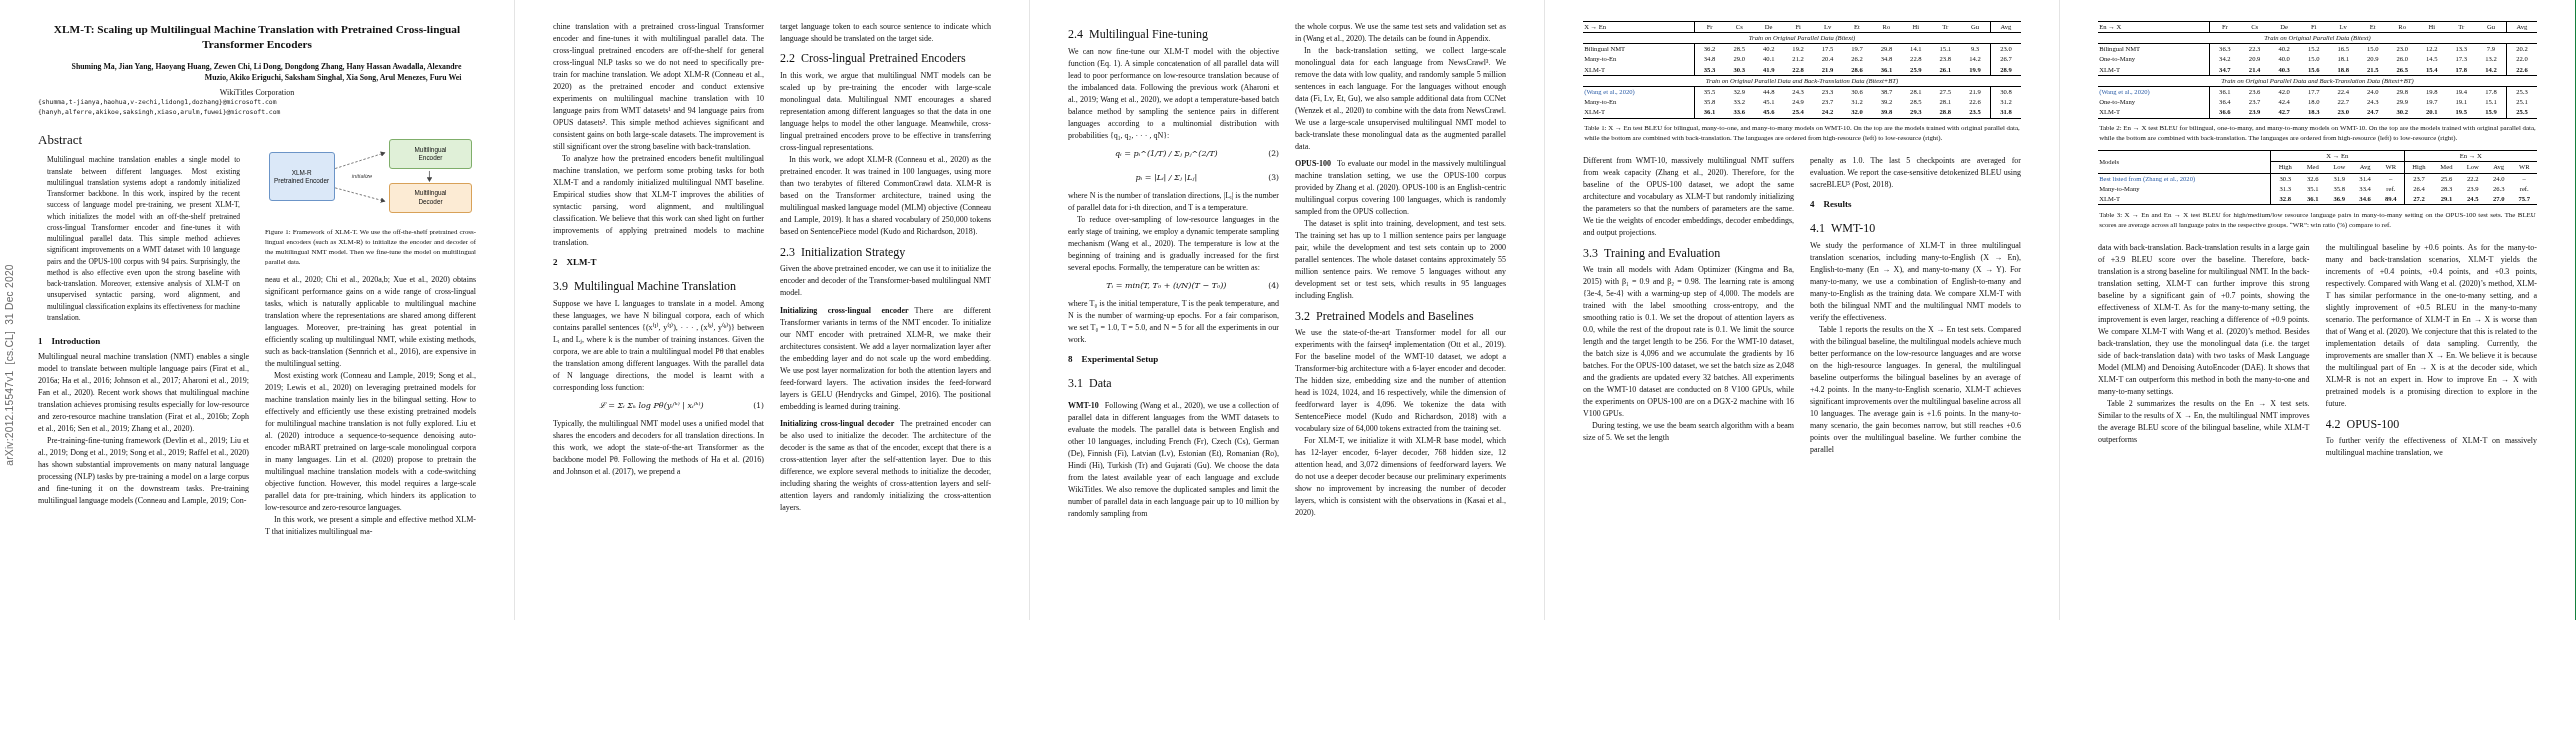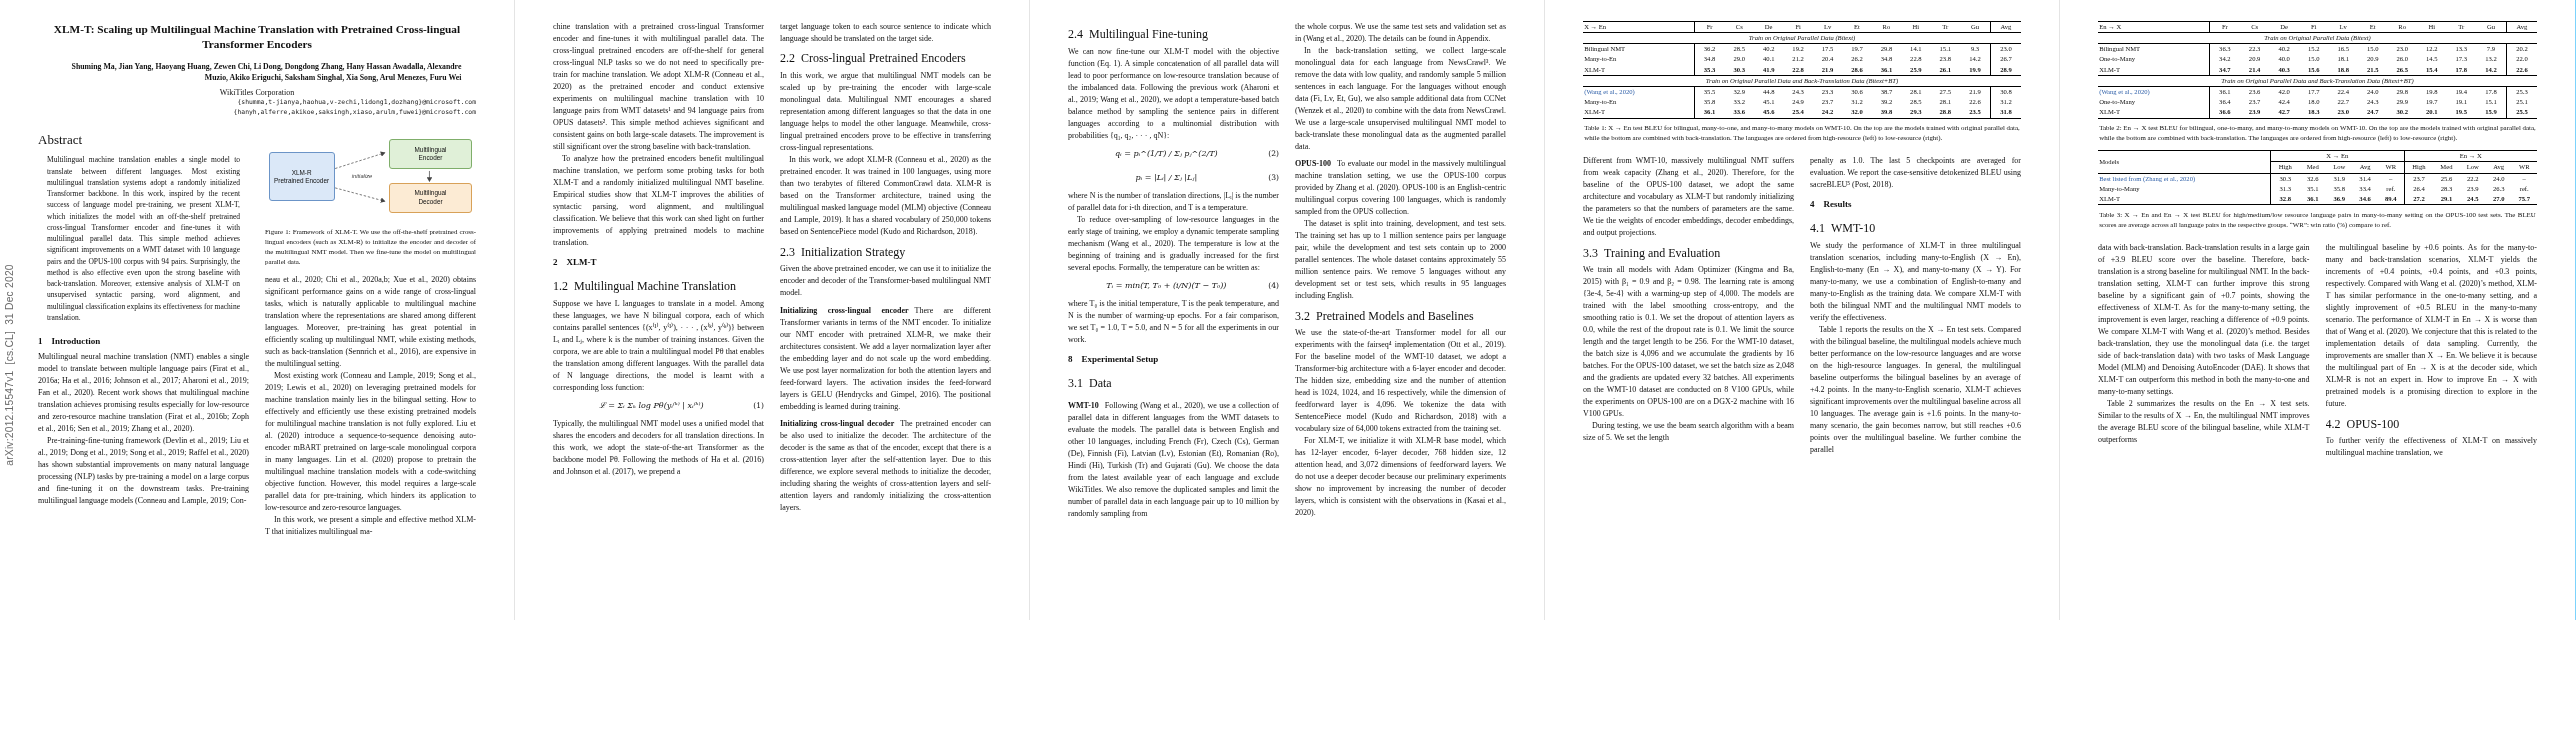--- a/index.html
+++ b/index.html
@@ -1,28 +1,28 @@
 <!DOCTYPE html>
 <html lang="en" style="font-size:9.7px"><head>
 <meta charset="utf-8">
 <style>
   html,body{margin:0;padding:0;background:#ffffff;}
-  .canvas{display:flex;width:2576px;height:620px;background:#7dd3fc;font-family:"Liberation Serif",serif;color:#101010;}
+  .canvas{display:flex;width:2576px;height:620px;background:#15803d;font-family:"Liberation Serif",serif;color:#101010;}
   .page{position:relative;flex:0 0 515px;width:515px;height:729px;background:#fff;overflow:hidden;border-right:0.6px solid #e4e4e4;box-sizing:border-box;}
   .page:last-child{border-right:none;}
   .page-inner{position:absolute;top:20.7px;bottom:16px;left:38px;right:38px;display:flex;flex-direction:column;}
   .cols{flex:1;min-height:0;display:flex;gap:16px;}
   .col{flex:1;min-width:0;display:flex;flex-direction:column;overflow:hidden;text-align:justify;font-size:8px;line-height:1.5;hyphens:auto;}
   .col > *{flex-shrink:0;}
   
   .hdr{margin-bottom:11px;}
   .title{font-size:11.3px;font-weight:bold;text-align:center;margin:1.2px 8.5px 9px;line-height:1.32;}
   .authors{font-size:7.8px;font-weight:bold;text-align:right;margin:0 14.6px;line-height:1.5;}
   .affil{font-size:8px;text-align:center;margin:3.6px 0 1.8px;}
-  .email{font-family:"DejaVu Sans Mono",monospace;font-size:6.4px;text-align:right;line-height:1.55;color:#222;}
+  .email{font-family:"DejaVu Sans Mono",monospace;font-size:6.4px;text-align:left;line-height:1.55;color:#222;}
   .arxiv{position:absolute;top:50%;left:9px;transform:translate(-50%,-50%) rotate(-90deg);white-space:nowrap;font-family:"Liberation Sans",sans-serif;font-size:10.3px;color:#6a6a6a;letter-spacing:0.2px;}
   
   .blk{margin:0 0 1.2px;}
   p.p{margin:0;text-indent:9px;}
   p.p.ni{text-indent:0;}
   p.runin{margin-top:5.5px;text-indent:0;}
   .runin-lead{font-weight:bold;margin-right:6px;}
   .h1{font-size:9px;font-weight:bold;margin:8px 0 4.3px;text-align:left;line-height:1.25;}
   .h2{font-size:12px;font-weight:normal;margin:6.7px 0 3.6px;text-align:left;line-height:1.25;}
   .abs-title{font-size:13px;font-weight:normal;text-align:left;margin:1.2px 0 4.3px;}
@@ -109,21 +109,21 @@
     </div>
   </section>
 
   <section class="page">
     <div class="page-inner">
       <div class="cols">
         <div class="col" id="p2c0">
             <p class="blk p ni">chine translation with a pretrained cross-lingual Transformer encoder and fine-tunes it with multilingual parallel data. The cross-lingual pretrained encoders are off-the-shelf for general cross-lingual NLP tasks so we do not need to specifically pre-train for machine translation. We adopt XLM-R (Conneau et al., 2020) as the pretrained encoder and conduct extensive experiments on multilingual machine translation with 10 language pairs from WMT datasets¹ and 94 language pairs from OPUS datasets². This simple method achieves significant and consistent gains on both large-scale datasets. The improvement is still significant over the strong baseline with back-translation.</p>
             <p class="blk p">To analyze how the pretrained encoders benefit multilingual machine translation, we perform some probing tasks for both XLM-T and a randomly initialized multilingual NMT baseline. Empirical studies show that XLM-T improves the abilities of syntactic parsing, word alignment, and multilingual classification. We believe that this work can shed light on further improvements of applying pretrained models to machine translation.</p>
             <div class="blk h1">2 XLM-T</div>
-            <div class="blk h2">1.2 Multilingual Machine Translation</div>
+            <div class="blk h2">3.9 Multilingual Machine Translation</div>
             <p class="blk p ni">Suppose we have L languages to translate in a model. Among these languages, we have N bilingual corpora, each of which contains parallel sentences {(x⁽¹⁾, y⁽¹⁾), · · · , (x⁽ᵏ⁾, y⁽ᵏ⁾)} between Lᵢ and Lⱼ, where k is the number of training instances. Given the corpora, we are able to train a multilingual model Pθ that enables the translation among different languages. With the parallel data of N language directions, the model is learnt with a corresponding loss function:</p>
             <div class="blk eq">
               <span class="eq-body">ℒ = Σᵢ Σₖ log Pθ(yᵢ⁽ᵏ⁾ | xᵢ⁽ᵏ⁾)</span>
               <span class="eq-num">(1)</span>
             </div>
             <p class="blk p ni">Typically, the multilingual NMT model uses a unified model that shares the encoders and decoders for all translation directions. In this work, we adopt the state-of-the-art Transformer as the backbone model Pθ. Following the methods of Ha et al. (2016) and Johnson et al. (2017), we prepend a</p>
             <div class="fnotes">
               <div class="fnote">¹http://www.statmt.org/</div>
               <div class="fnote">²http://opus.nlpl.eu/opus-100.php</div>
             </div>

